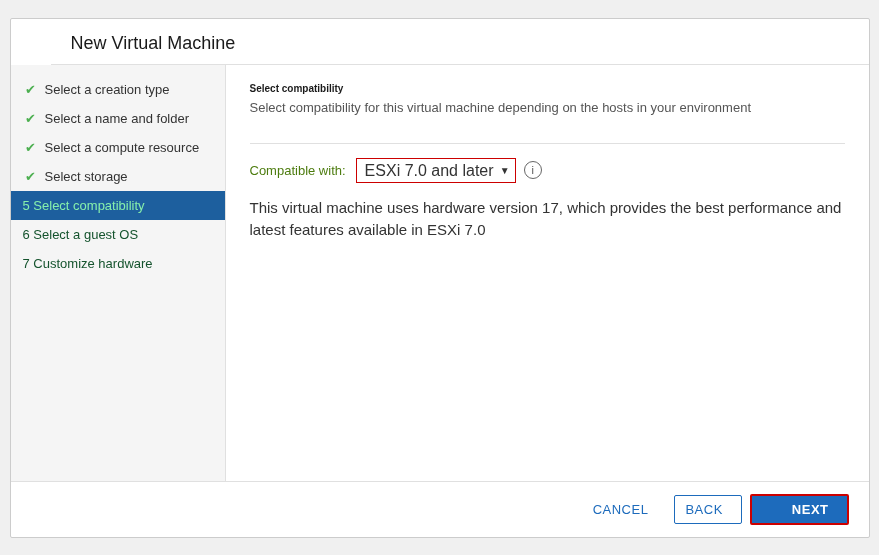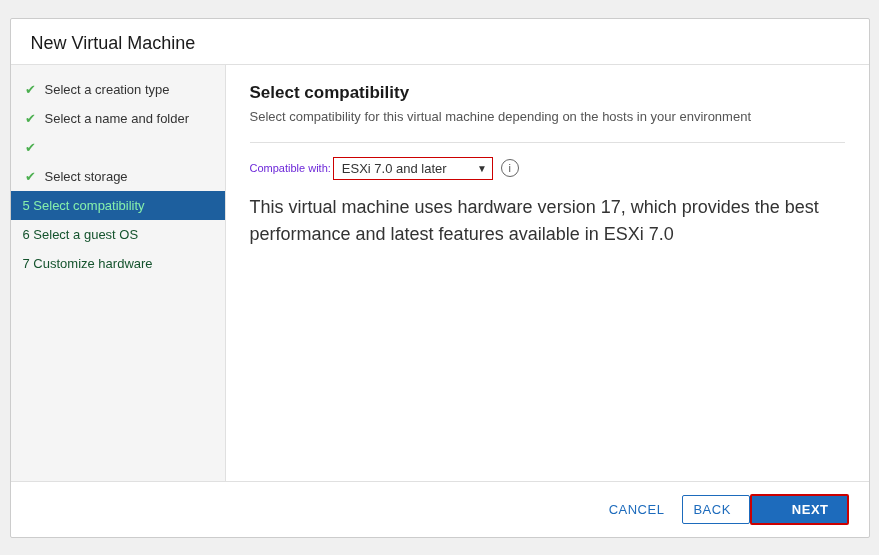--- a/index.html
+++ b/index.html
@@ -21,20 +21,21 @@
       border-radius: 2px;
       display: flex;
       flex-direction: column;
     }
     .dialog-title {
       padding: 14px 26px 10px 20px;
       font-size: 18px;
       font-weight: normal;
       color: #1a1a1a;
       border-bottom: 1px solid #e0e0e0;
+      margin-left: 40px;
     }
     .dialog-body {
       display: flex;
       flex: 1;
     }
     .sidebar {
       width: 215px;
       background: #f5f5f5;
       border-right: 1px solid #e0e0e0;
       padding: 10px 0;
@@ -65,47 +66,47 @@
     }
     .check-icon {
       color: #4caf50;
       font-size: 13px;
     }
     .main-content {
       flex: 1;
       padding: 18px 24px;
     }
     .section-title {
-      font-size: 17px;
+      font-size: 10px;
       font-weight: bold;
       color: #1a1a1a;
       margin-bottom: 6px;
     }
     .section-subtitle {
       font-size: 13px;
       color: #555;
       margin-bottom: 14px;
-      padding-bottom: 18px;
+      padding-bottom: 28px;
       border-bottom: 1px solid #e0e0e0;
     }
     .description-text {
       font-size: 13px;
       color: #333;
       margin-bottom: 16px;
       line-height: 1.5;
     }
     .compat-row {
       display: flex;
       align-items: center;
       margin-bottom: 14px;
     }
     .compat-label {
-      font-size: 11px;
-      color: #6d28d9;
-      margin-right: 2px;
+      font-size: 13px;
+      color: #4d7c0f;
+      margin-right: 10px;
       white-space: nowrap;
     }
     .compat-select {
       border: 1px solid #c00;
       padding: 3px 24px 3px 8px;
       font-size: 13px;
       background: #fff;
       appearance: none;
       -webkit-appearance: none;
       cursor: pointer;
@@ -113,21 +114,21 @@
       background-image: none;
       position: relative;
     }
     .select-wrapper {
       position: relative;
       display: inline-block;
     }
     .select-wrapper select {
       border: 1px solid #c00;
       padding: 3px 16px 3px 8px;
-      font-size: 13px;
+      font-size: 16px;
       background: #fff;
       appearance: none;
       -webkit-appearance: none;
       cursor: pointer;
       min-width: 160px;
       color: #333;
     }
     .select-arrow {
       position: absolute;
       right: 6px;
@@ -144,30 +145,31 @@
       width: 18px;
       height: 18px;
       border-radius: 50%;
       border: 1px solid #666;
       color: #555;
       font-size: 11px;
       margin-left: 8px;
       cursor: default;
     }
     .hw-description {
-      font-size: 18px;
+      font-size: 15px;
       color: #333;
       line-height: 1.5;
     }
     .dialog-footer {
       display: flex;
       align-items: center;
       justify-content: flex-end;
       padding: 12px 20px;
       border-top: 1px solid #e0e0e0;
+      gap: 8px;
     }
     .btn {
       padding: 6px 18px;
       font-size: 13px;
       cursor: pointer;
       border-radius: 2px;
       font-family: Arial, sans-serif;
     }
     .btn-cancel {
       background: transparent;
@@ -209,20 +211,21 @@
         <div class="sidebar-item completed">
           <span class="step-icon">
             <span class="check-icon">✔</span>
           </span>
           <span>Select a name and folder</span>
         </div>
         <div class="sidebar-item completed">
           <span class="step-icon">
             <span class="check-icon">✔</span>
           </span>
+          <span>Select a compute resource</span>
         </div>
         <div class="sidebar-item completed">
           <span class="step-icon">
             <span class="check-icon">✔</span>
           </span>
           <span>Select storage</span>
         </div>
         <div class="sidebar-item active">
           <span>5 Select compatibility</span>
         </div>

